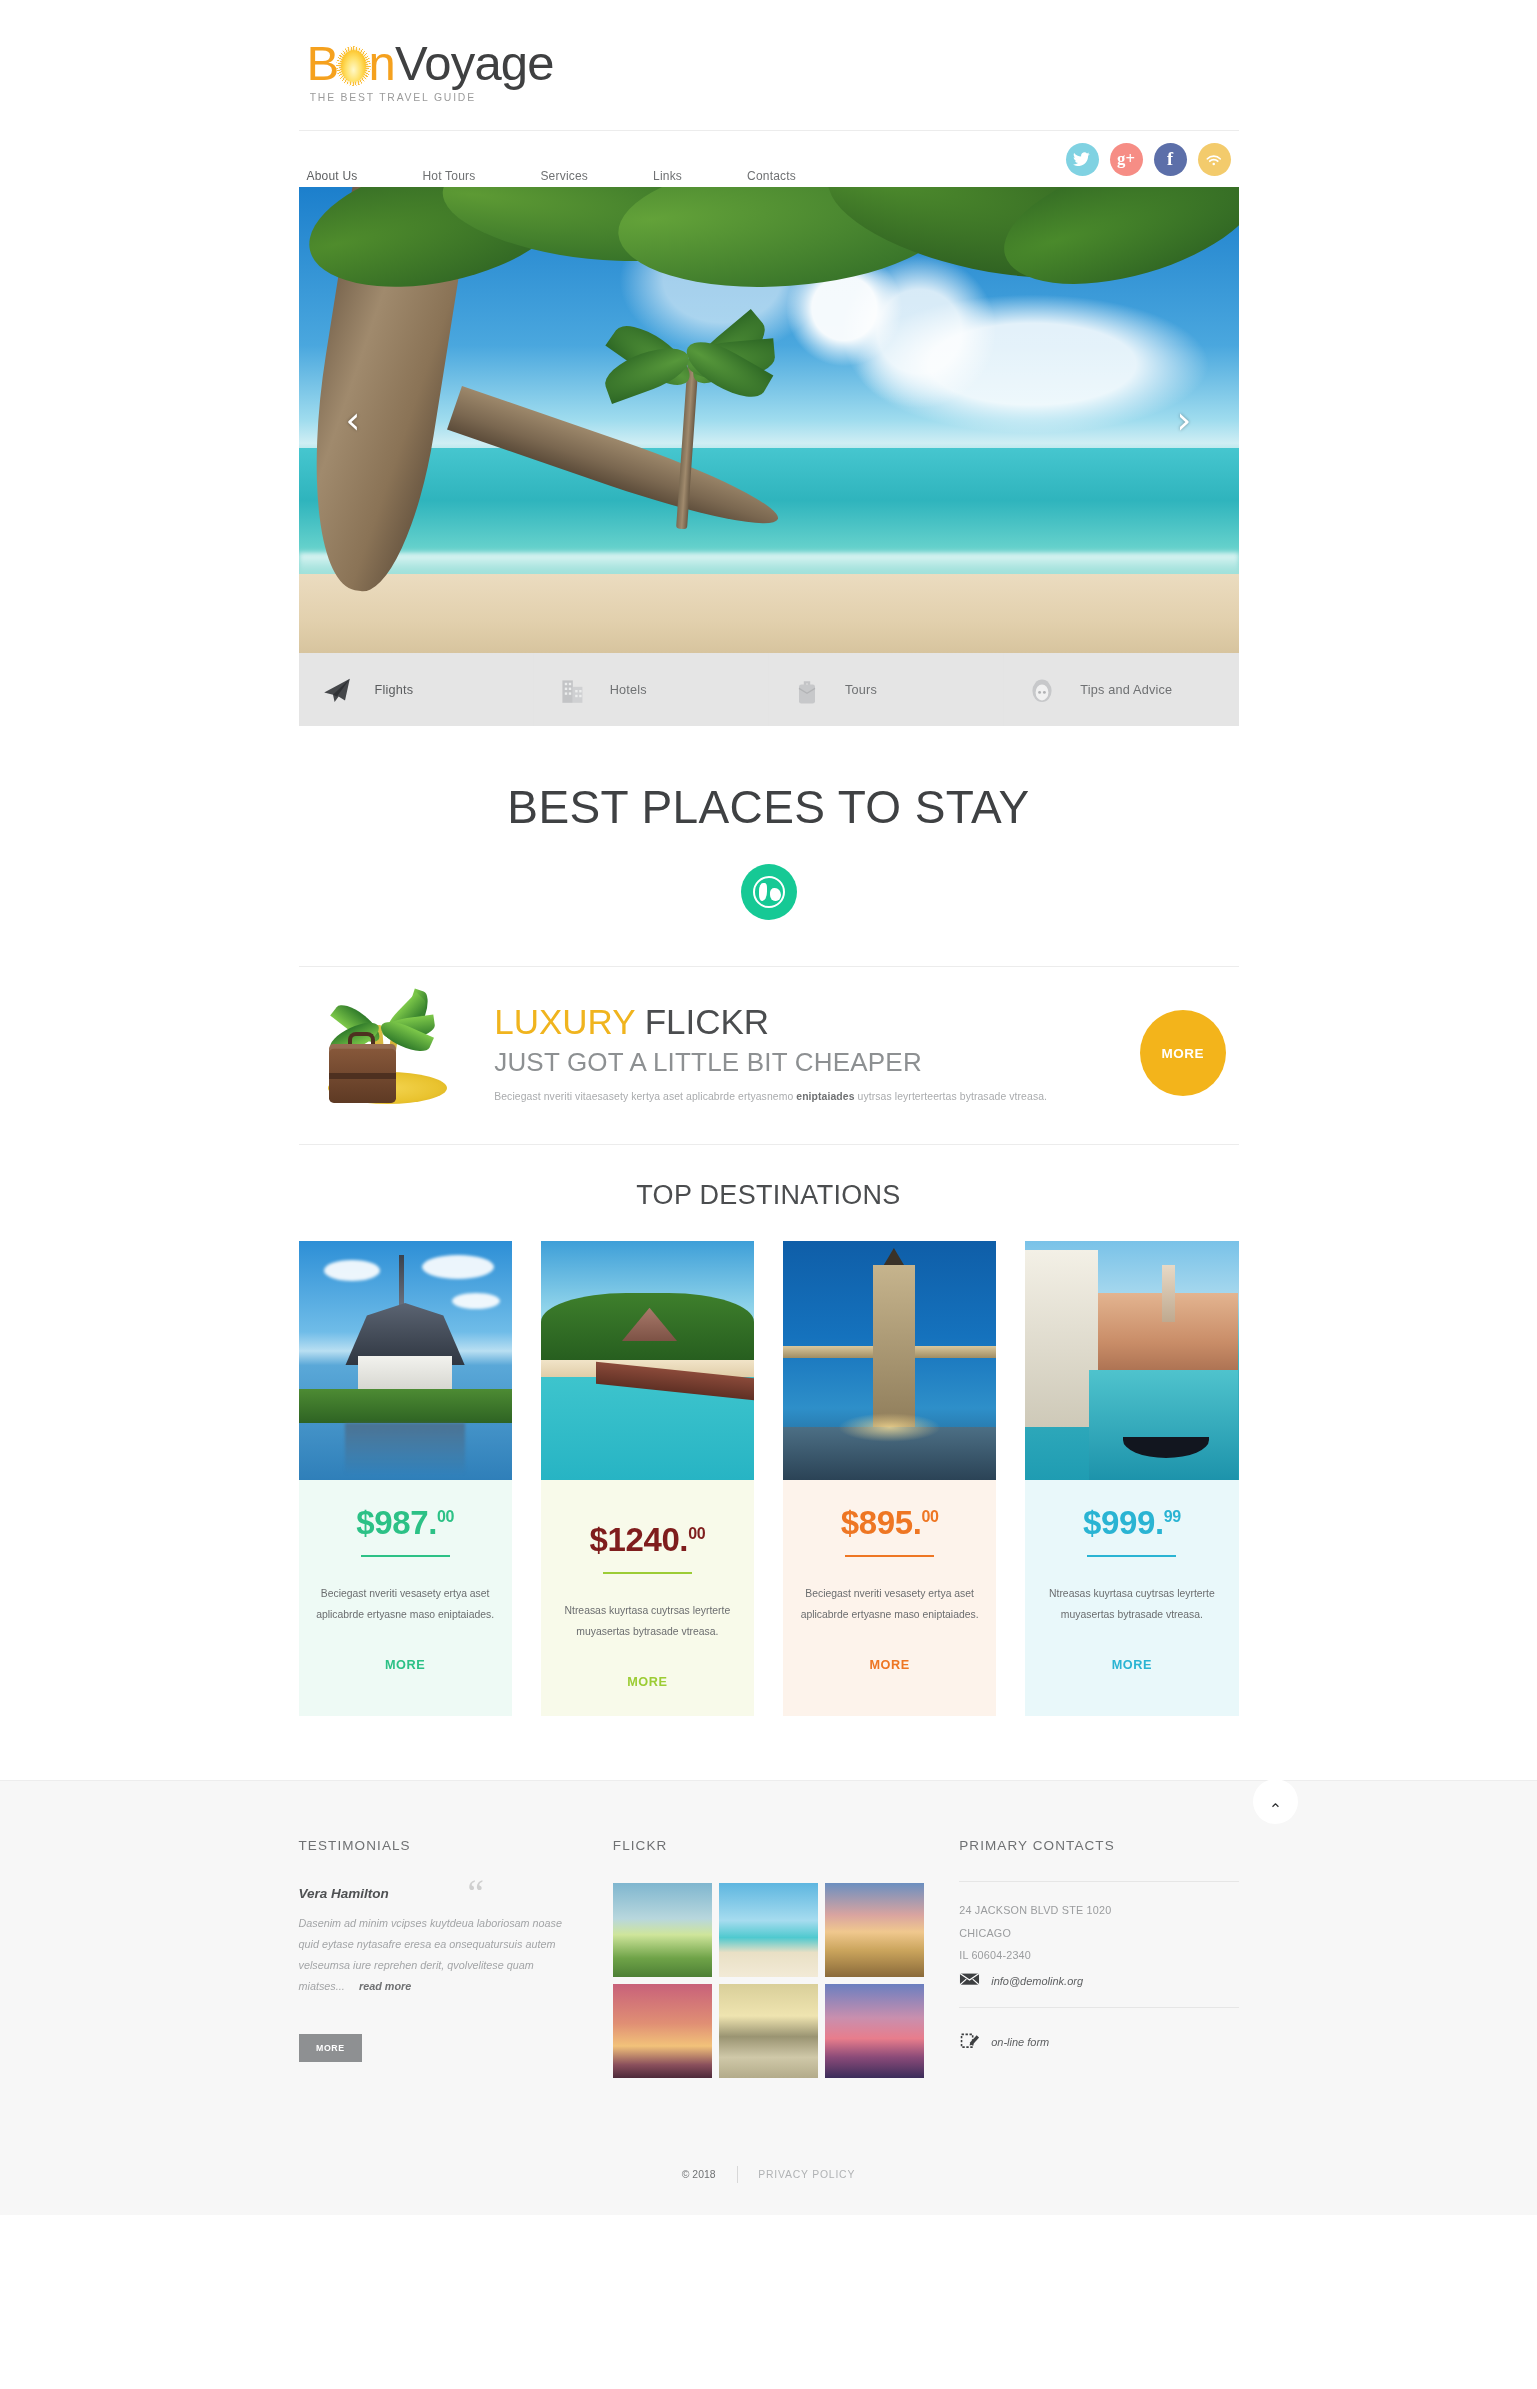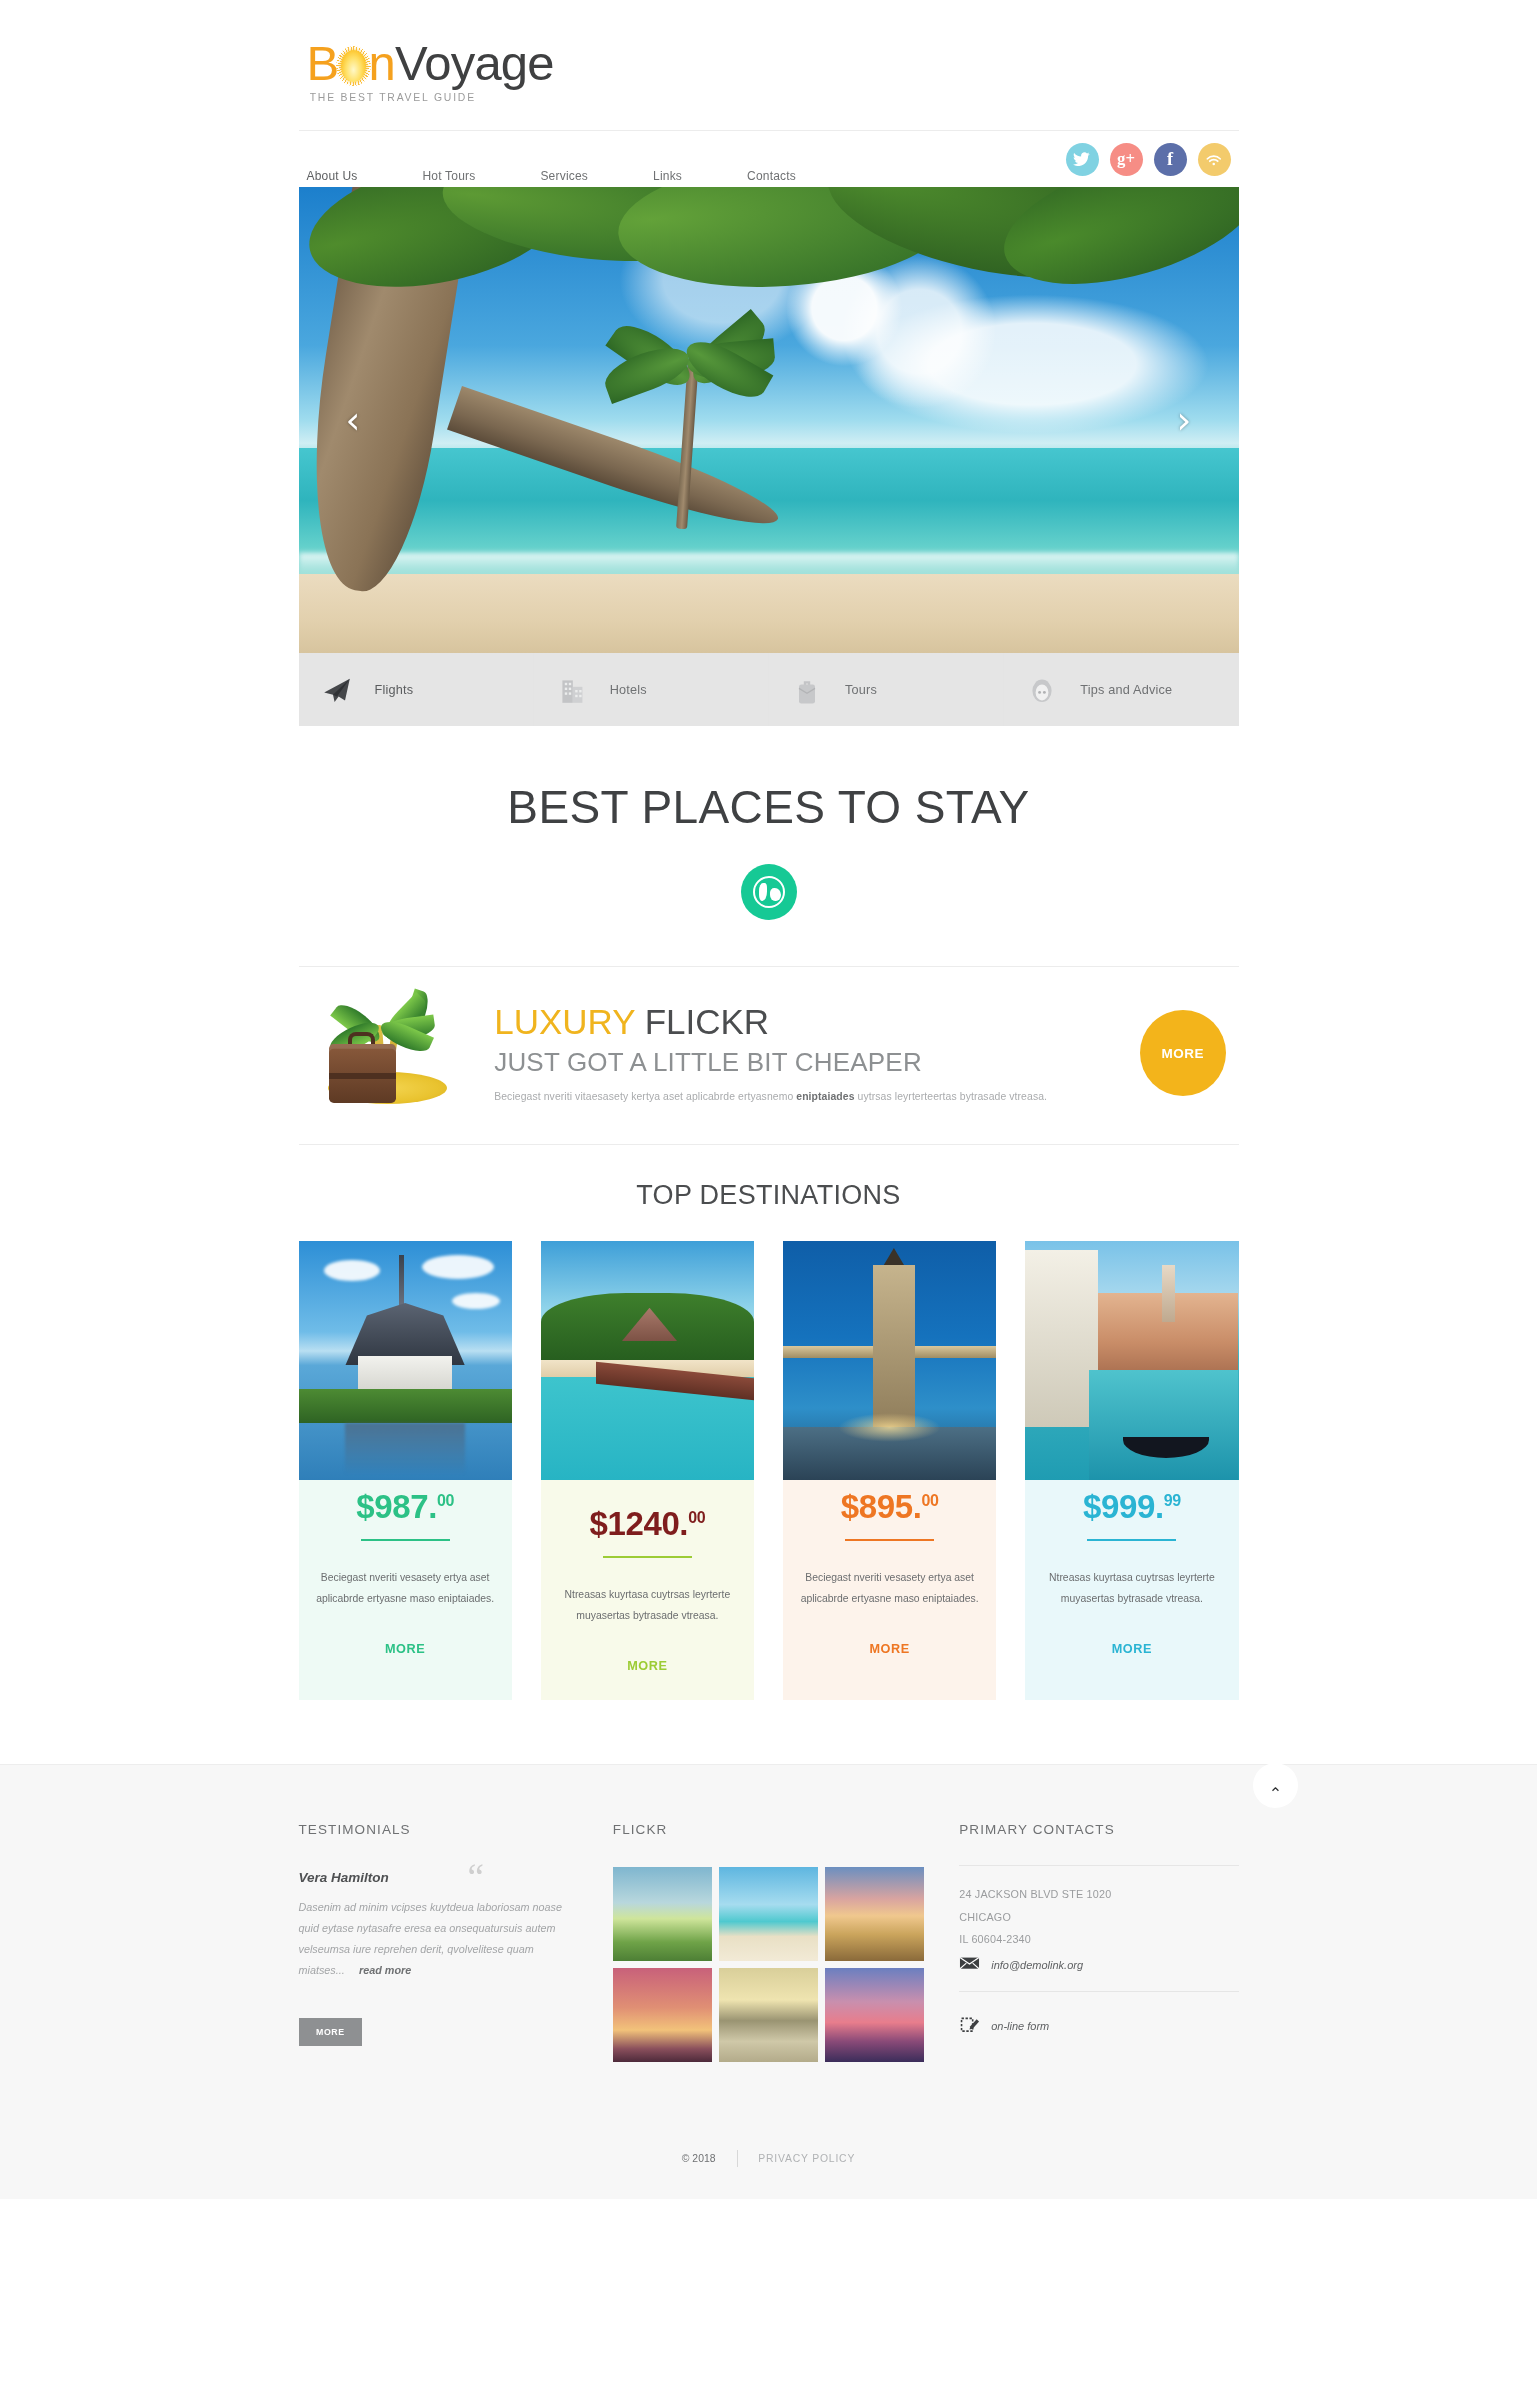--- a/index.html
+++ b/index.html
@@ -173,21 +173,21 @@
   .lux-btn { width:86px; height:86px; border-radius:50%; background:#f3b41b; color:#fff;
              display:flex; align-items:center; justify-content:center; font-size:13.5px;
              font-weight:bold; letter-spacing:0.5px; cursor:pointer; }
 
   
   .h-dest { text-align:center; font-size:27px; color:#4b4d4f; font-weight:400;
             padding:35px 0 30px; letter-spacing:0.3px; }
   .cards { width:940px; margin:0 auto; display:flex; gap:29px; padding-bottom:56px; }
   .card { flex:1; }
   .card .photo { width:100%; height:239px; position:relative; overflow:hidden; }
-  .card .body { padding:8px 16px 27px; text-align:center; }
+  .card .body { padding:24px 16px 27px; text-align:center; }
   .price { font-size:33px; font-weight:bold; letter-spacing:-0.4px; }
   .price sup { font-size:16px; vertical-align:super; font-weight:bold; }
   .price-rule { width:89px; height:2.4px; margin:12.7px auto 0; }
   .card-desc { font-size:10.4px; color:#6b6d6f; line-height:2.0; padding-top:27px; }
   .card-more { font-size:12.7px; font-weight:bold; letter-spacing:0.6px; padding-top:32px; cursor:pointer; }
 
   
   .ph { position:absolute; inset:0; }
   .ph-temple { background:linear-gradient(#2d8fd6 0%, #6fbce8 38%, #b9dff2 46%, #5aa8d8 52%, #2f7fb9 100%); }
   .ph-temple .roof { position:absolute; left:22%; top:26%; width:56%; height:26%;

